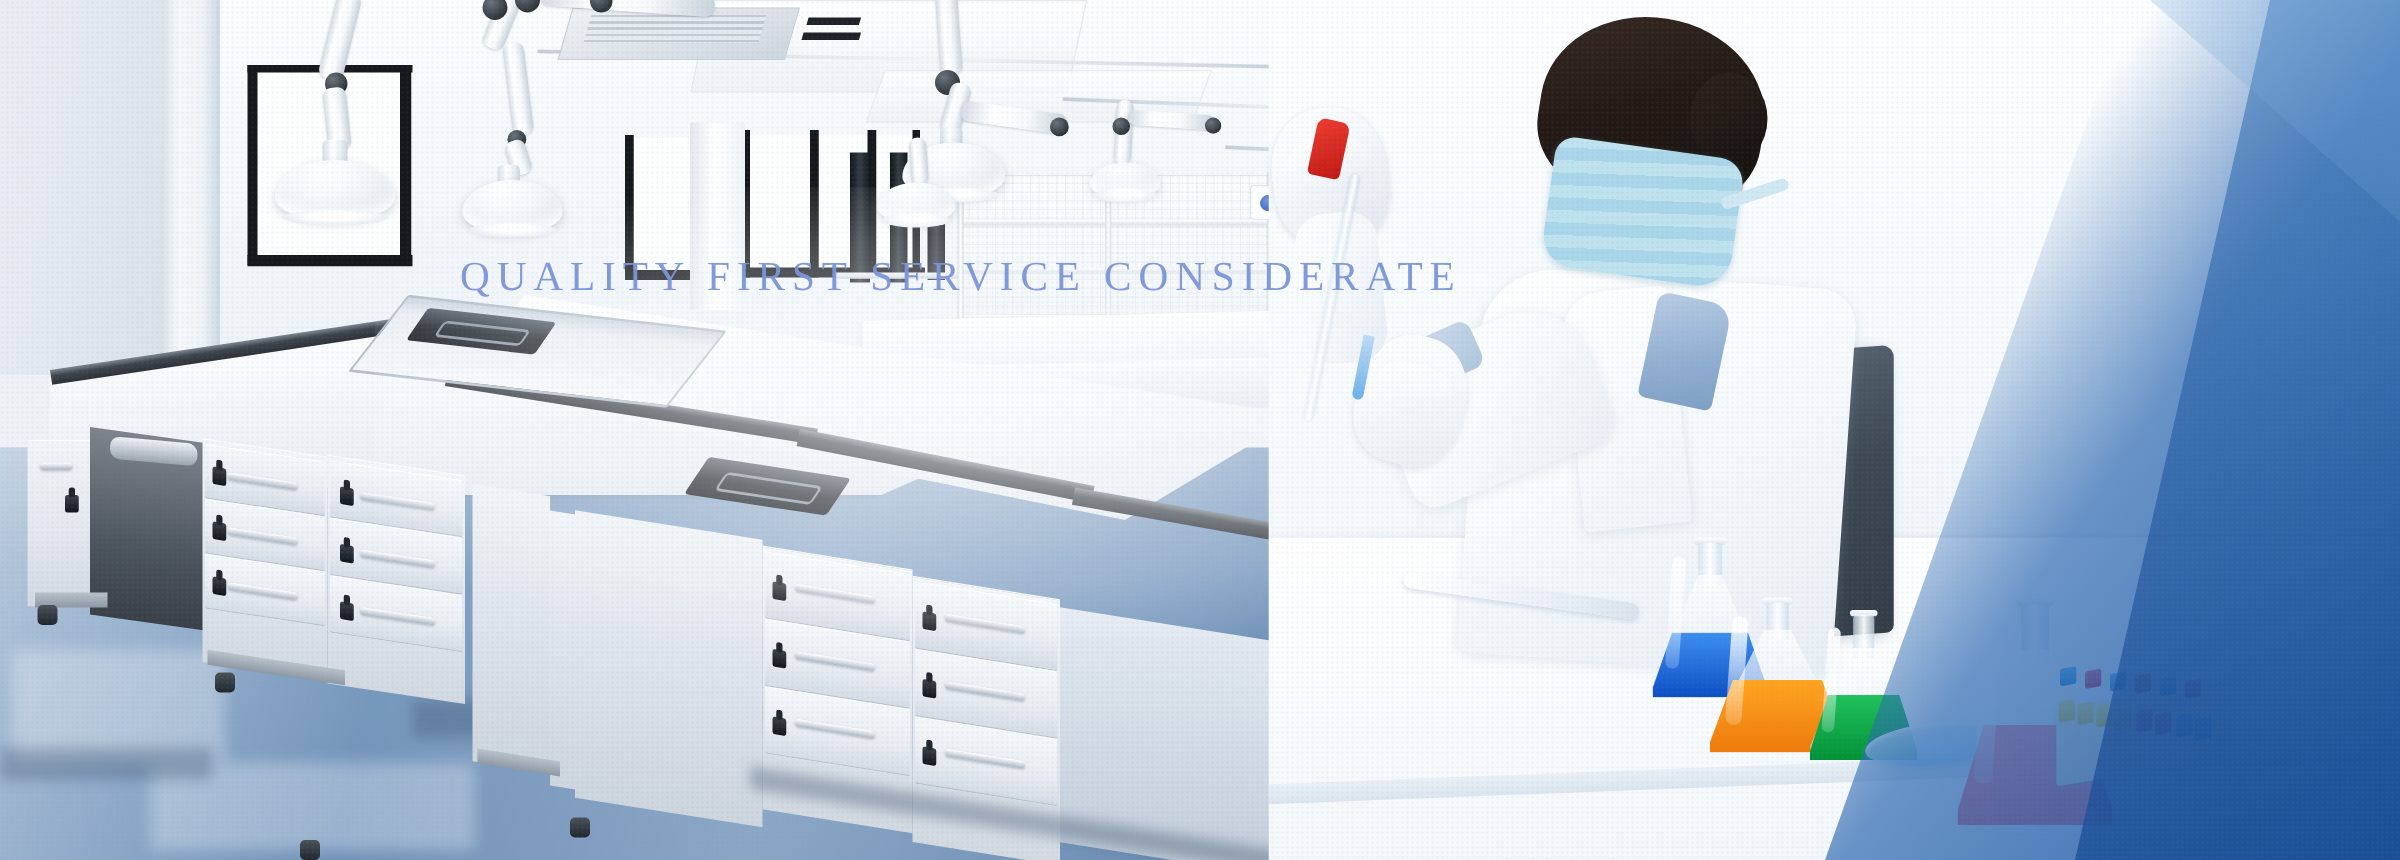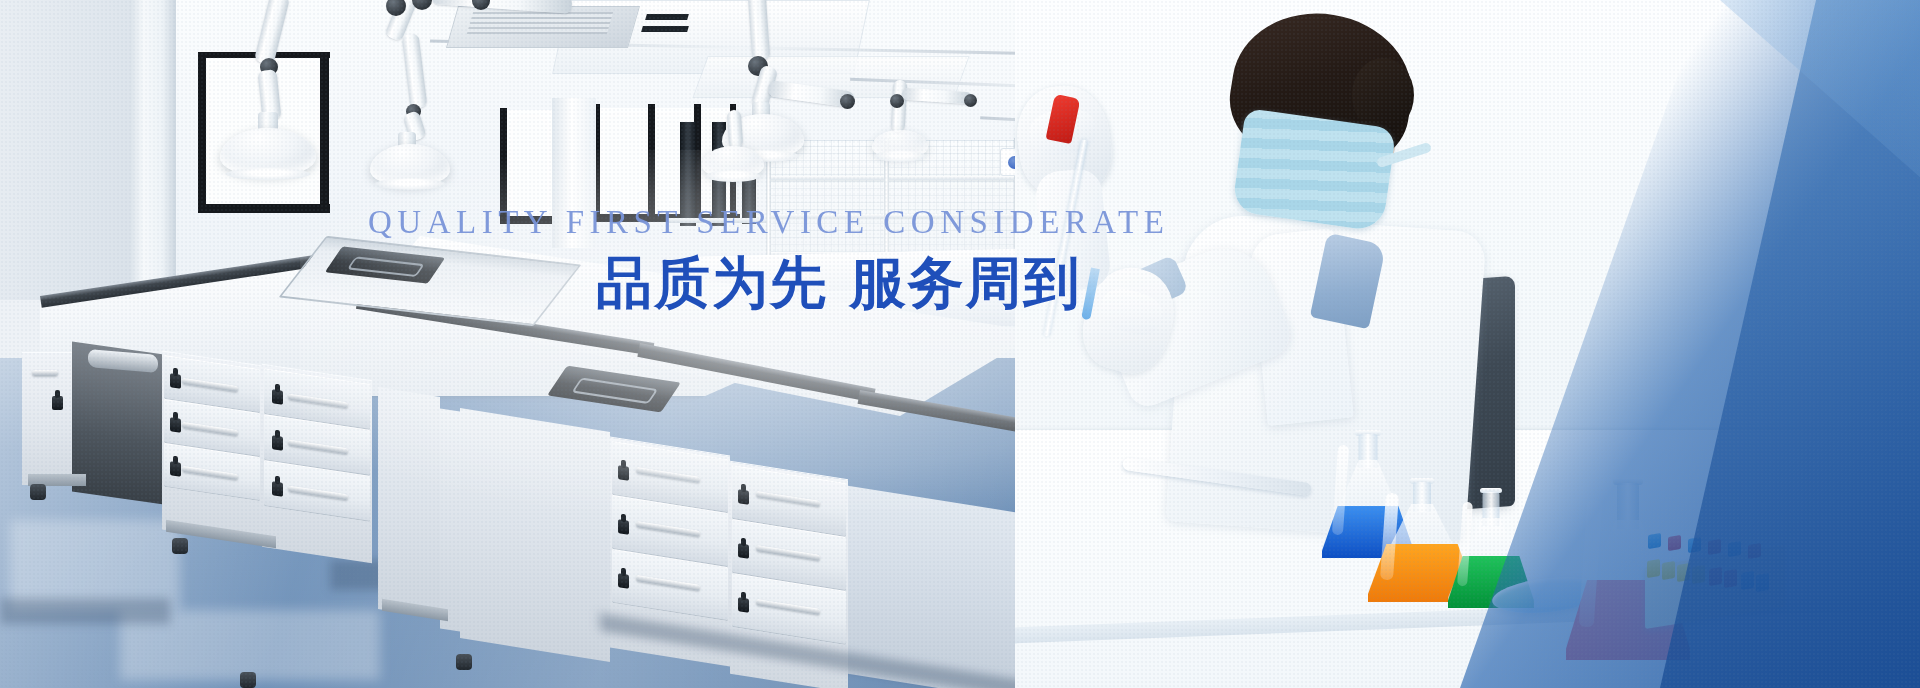--- a/index.html
+++ b/index.html
@@ -780,17 +780,16 @@
     <div class="blue-corner2"></div>
     <div class="blue-facet"></div>
 
     <div class="veil"></div>
     <div class="halftone"></div>
   </div>
 
   <div class="copy">
     <div class="eyebrow">QUALITY FIRST SERVICE CONSIDERATE</div>
 
-    <div class="headline">品质为先 服务周到</div>
 
   </div>
 
 </div>
 
 </body></html>

